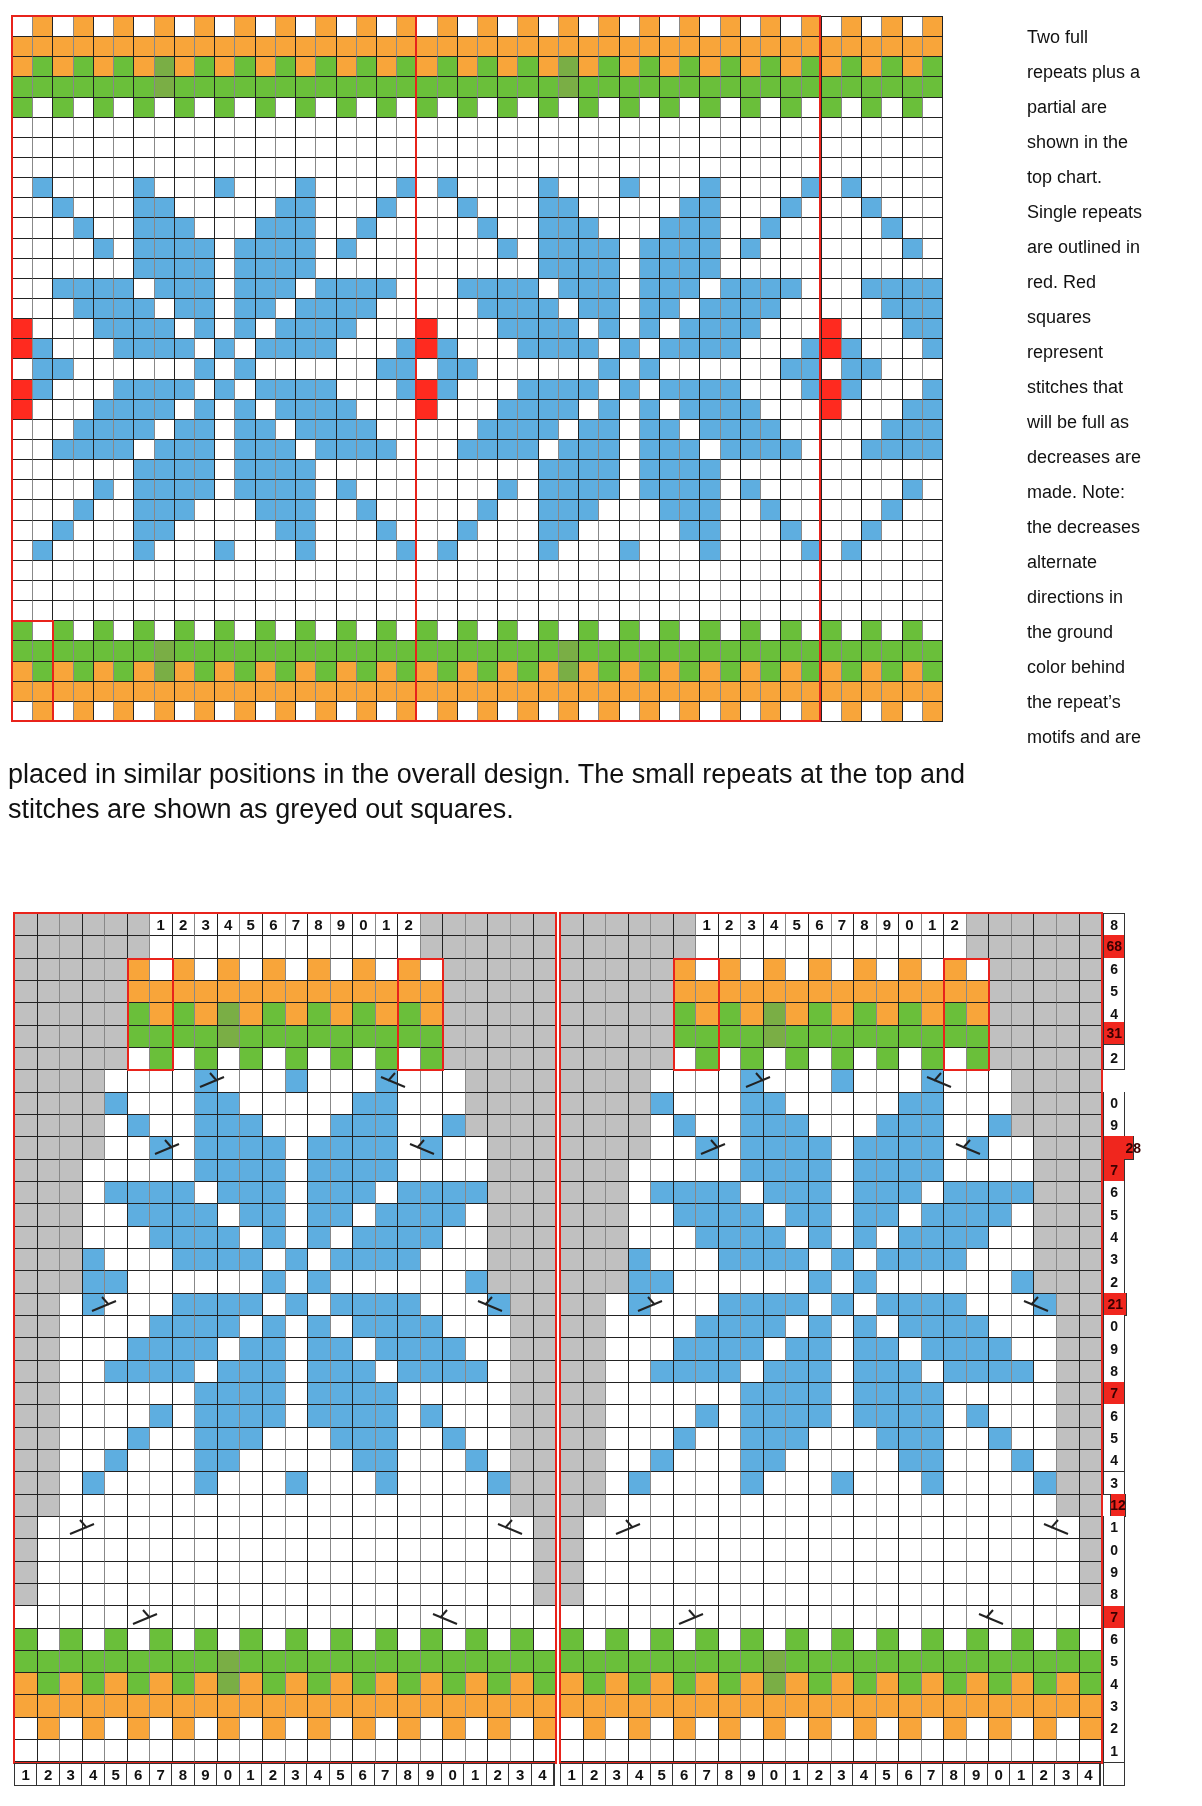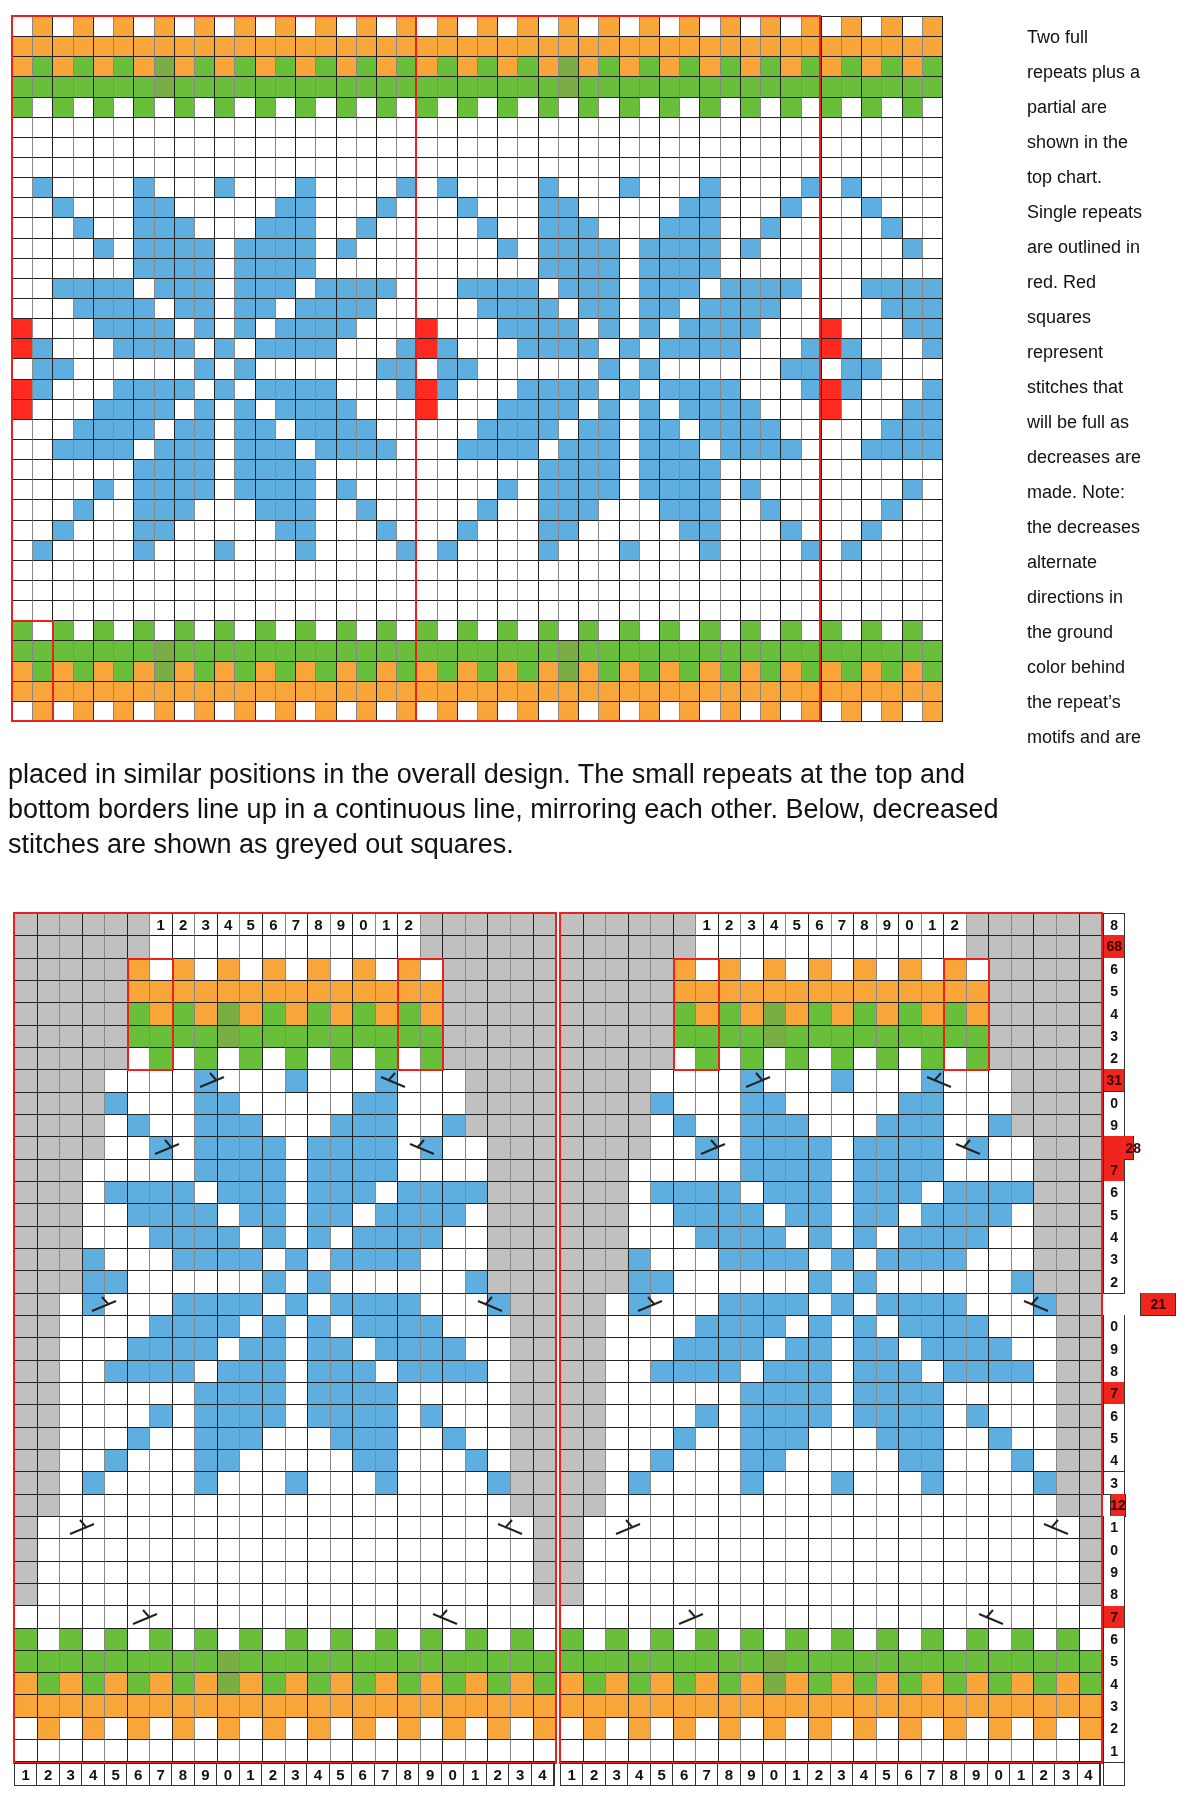--- a/index.html
+++ b/index.html
@@ -1662,21 +1662,20 @@
     <div>the decreases</div>
     <div>alternate</div>
     <div>directions in</div>
     <div>the ground</div>
     <div>color behind</div>
     <div>the repeat’s</div>
     <div>motifs and are</div>
   </div>
 <div class="wide-text" id="wide-text">
     <div>placed in similar positions in the overall design. The small repeats at the top and</div>
-    <div>bottom borders line up in a continuous line, mirroring each other. Below, decreased</div>
     <div>stitches are shown as greyed out squares.</div>
   </div>
 
 <div id="bottom-left">
     <div class="grid" style="left: 14px; top: 913px; grid-template-columns: repeat(24, 22.55px); grid-template-rows: repeat(38, 22.34px); border-left: 1px solid rgb(34, 34, 34); border-top: 1px solid rgb(34, 34, 34);">
       <div class="cell x"></div>
       <div class="cell x gl"></div>
       <div class="cell x"></div>
       <div class="cell x gl"></div>
       <div class="cell x"></div>
@@ -3646,31 +3645,31 @@
       <span>3</span>
       <span>4</span>
     </div>
     <div class="rowlab" style="left: 1103.2px; top: 913px; width: 22px; height: 23.34px; border-top: 1px solid rgb(51, 51, 51);">8</div>
     <div class="rowlab red" style="left: 1103.2px; top: 935.34px; width: 22px; height: 23.34px; border-top: none;">68</div>
     <div class="rowlab" style="left: 1103.2px; top: 957.68px; width: 22px; height: 23.34px; border-top: none;">6</div>
     <div class="rowlab" style="left: 1103.2px; top: 980.02px; width: 22px; height: 23.34px; border-top: none;">5</div>
     <div class="rowlab" style="left: 1103.2px; top: 1002.36px; width: 22px; height: 23.34px; border-top: none;">4</div>
     <div class="rowlab" style="left: 1103.2px; top: 1024.7px; width: 22px; height: 23.34px; border-top: none;">3</div>
     <div class="rowlab" style="left: 1103.2px; top: 1047.04px; width: 22px; height: 23.34px; border-top: none;">2</div>
-    <div class="rowlab red" style="left: 1103.2px; top: 1069px; width: 22px; height: 23.34px; border-top: none;">31</div>
+    <div class="rowlab red" style="left: 1103.2px; top: 1022px; width: 22px; height: 23.34px; border-top: none;">31</div>
     <div class="rowlab" style="left: 1103.2px; top: 1091.72px; width: 22px; height: 23.34px; border-top: none;">0</div>
     <div class="rowlab" style="left: 1103.2px; top: 1114.06px; width: 22px; height: 23.34px; border-top: none;">9</div>
     <div class="rowlab red" style="left: 1103.2px; top: 1136.4px; width: 22px; height: 23.34px; border-top: none; padding-left: 29px;">28</div>
     <div class="rowlab red" style="left: 1103.2px; top: 1158.74px; width: 22px; height: 23.34px; border-top: none;">7</div>
     <div class="rowlab" style="left: 1103.2px; top: 1181.08px; width: 22px; height: 23.34px; border-top: none;">6</div>
     <div class="rowlab" style="left: 1103.2px; top: 1203.42px; width: 22px; height: 23.34px; border-top: none;">5</div>
     <div class="rowlab" style="left: 1103.2px; top: 1225.76px; width: 22px; height: 23.34px; border-top: none;">4</div>
     <div class="rowlab" style="left: 1103.2px; top: 1248.1px; width: 22px; height: 23.34px; border-top: none;">3</div>
     <div class="rowlab" style="left: 1103.2px; top: 1270.44px; width: 22px; height: 23.34px; border-top: none;">2</div>
-    <div class="rowlab red" style="left: 1103.2px; top: 1292.78px; width: 36px; height: 23.34px; border-top: none; margin-left: 37px;">21</div>
+    <div class="rowlab red" style="left: 1103.2px; top: 1292.78px; width: 24px; height: 23.34px; border-top: none;">21</div>
     <div class="rowlab" style="left: 1103.2px; top: 1315.12px; width: 22px; height: 23.34px; border-top: none;">0</div>
     <div class="rowlab" style="left: 1103.2px; top: 1337.46px; width: 22px; height: 23.34px; border-top: none;">9</div>
     <div class="rowlab" style="left: 1103.2px; top: 1359.8px; width: 22px; height: 23.34px; border-top: none;">8</div>
     <div class="rowlab red" style="left: 1103.2px; top: 1382.14px; width: 22px; height: 23.34px; border-top: none;">7</div>
     <div class="rowlab" style="left: 1103.2px; top: 1404.48px; width: 22px; height: 23.34px; border-top: none;">6</div>
     <div class="rowlab" style="left: 1103.2px; top: 1426.82px; width: 22px; height: 23.34px; border-top: none;">5</div>
     <div class="rowlab" style="left: 1103.2px; top: 1449.16px; width: 22px; height: 23.34px; border-top: none;">4</div>
     <div class="rowlab" style="left: 1103.2px; top: 1471.5px; width: 22px; height: 23.34px; border-top: none;">3</div>
     <div class="rowlab red" style="left: 1110px; top: 1493.84px; width: 16px; height: 23.34px; border-top: none;">12</div>
     <div class="rowlab" style="left: 1103.2px; top: 1516.18px; width: 22px; height: 23.34px; border-top: none;">1</div>

